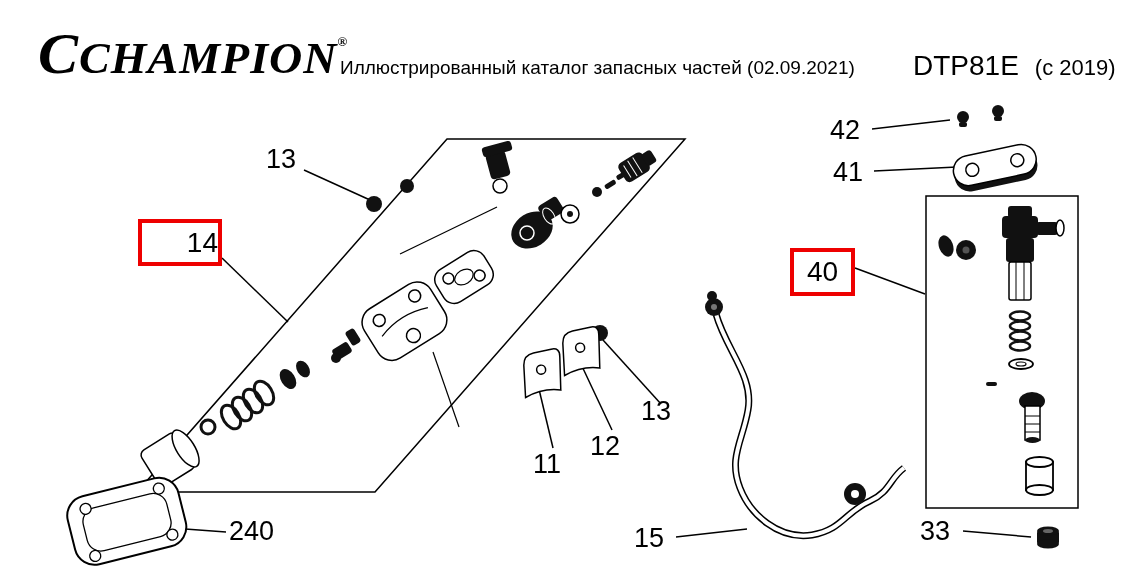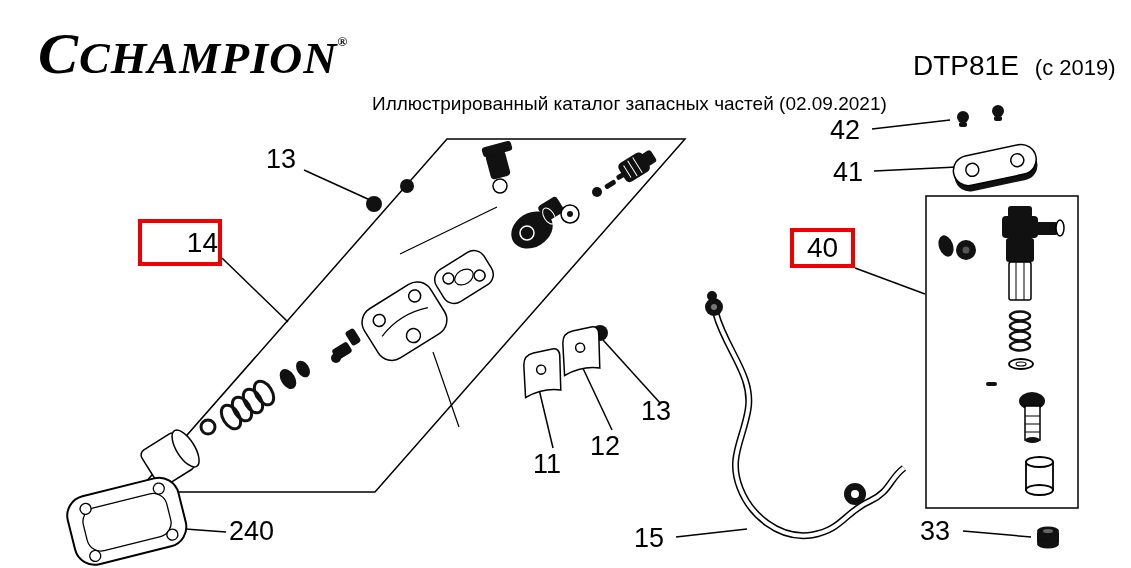--- a/index.html
+++ b/index.html
@@ -10,42 +10,42 @@
   :root{--hl:#ee0000;}
 
   
   .logo{
     position:absolute;left:38px;top:20px;
     font-family:"Liberation Serif",serif;font-style:italic;font-weight:bold;
     font-size:46px;letter-spacing:1px;transform:scaleY(0.95);white-space:nowrap;
   }
   .logo .big-c{font-size:60px;}
   .logo sup{font-size:13px;font-style:normal;vertical-align:28px;letter-spacing:0;}
-  .subtitle{position:absolute;left:372px;top:57px;font-size:19px;margin-top:36px;}
+  .subtitle{position:absolute;left:340px;top:57px;font-size:19px;}
   .model{position:absolute;left:913px;top:50px;font-size:28px;white-space:nowrap;}
   .model .suffix{font-size:22px;margin-left:16px;}
 
   
   .callout{position:absolute;font-size:27px;line-height:30px;color:#000;}
   .c13a{left:266px;top:144px}
   .c42{left:830px;top:115px}
   .c41{left:833px;top:157px}
   .c13b{left:641px;top:396px}
   .c11{left:533px;top:449px}
   .c12{left:590px;top:431px}
   .c151{left:229px;top:516px}
   .c15{left:634px;top:523px}
   .c33{left:920px;top:516px}
 
   .hl-box{
     position:absolute;border:4px solid var(--hl);box-sizing:border-box;
     display:flex;align-items:center;justify-content:center;font-size:28px;
   }
   .hl-14{left:138px;top:219px;width:84px;height:47px;justify-content:flex-end;}
-  .hl-40{left:790px;top:228px;width:65px;height:40px;}
+  .hl-40{left:790px;top:248px;width:65px;height:48px;}
 
   .art{position:absolute;left:0;top:0;}
 </style>
 </head>
 <body>
 
 <svg class="art" width="1131" height="568" viewBox="0 0 1131 568">
 
   <polygon points="447,139 685,139 375,492 137,492" fill="none" stroke="#000" stroke-width="1.5"></polygon>
   <rect x="926" y="196" width="152" height="312" fill="none" stroke="#000" stroke-width="1.5"></rect>

